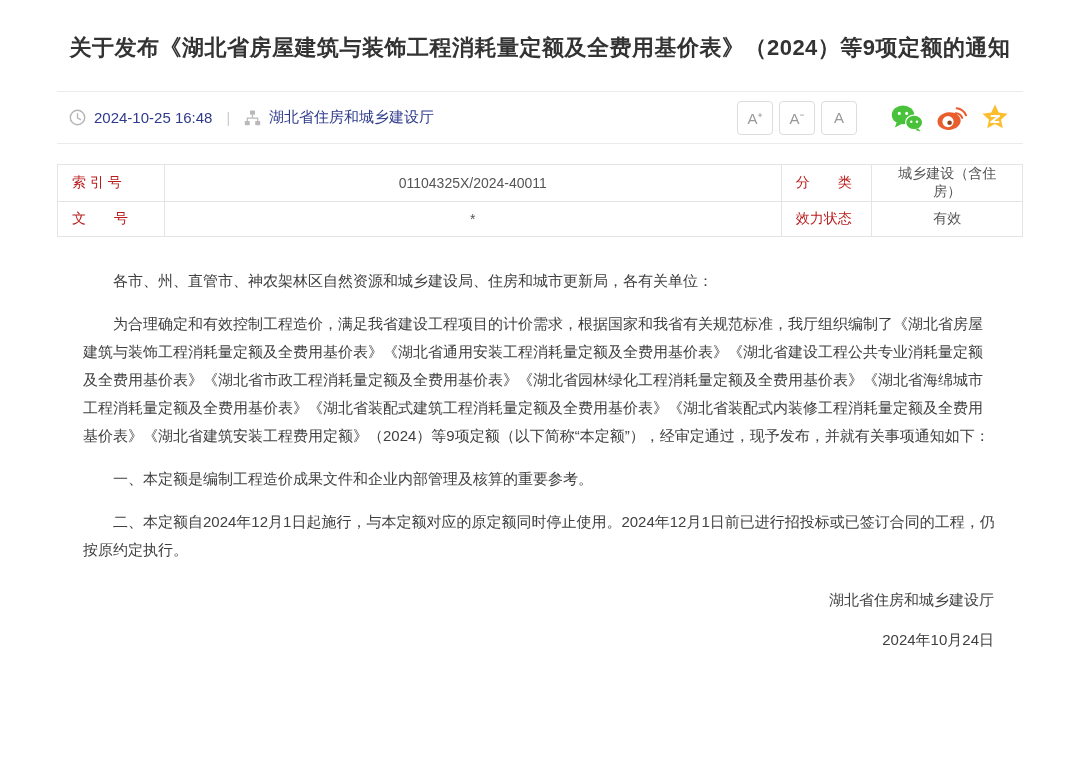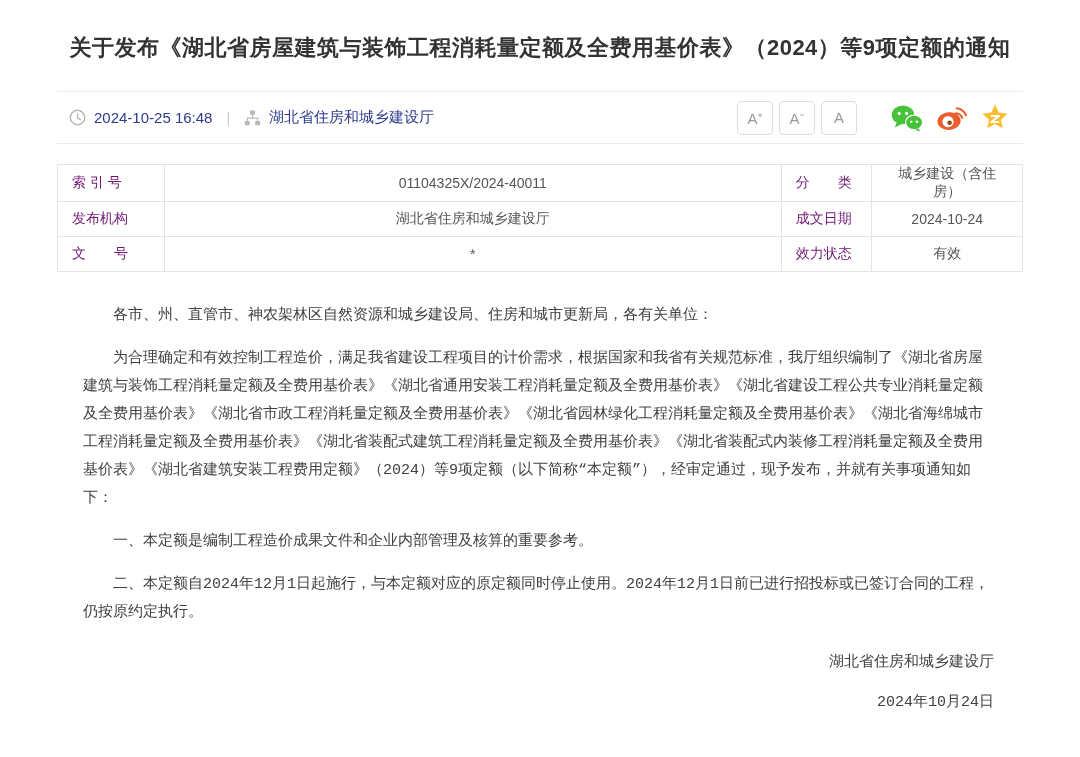--- a/index.html
+++ b/index.html
@@ -27,29 +27,29 @@
     display: inline-flex; align-items: center; justify-content: center;
     font-family: "Liberation Sans", sans-serif; }
   .share-group { display: flex; align-items: center; margin-left: 22px; }
   .share-btn { width: 32px; height: 30px; margin-left: 12px; background: none; border: none;
     cursor: pointer; display: inline-flex; align-items: center; justify-content: center; }
 
   
   .info-table { width: 100%; border-collapse: collapse; margin-top: 20px; table-layout: fixed; }
   .info-table td { border: 1px solid #e4e4e4; height: 35px; font-size: 14px;
     padding: 0 14px; vertical-align: middle; }
-  .info-table td.lbl { color: #701a75; white-space: pre; width: 105px; }
+  .info-table td.lbl { color: #b91c1c; white-space: pre; width: 105px; }
   .info-table td.val { color: #555; }
   .info-table td.val1 { width: 606px; overflow: hidden; white-space: nowrap; text-align: center; }
   .info-table td.lbl2 { width: 89px; }
   .info-table td.val2 { width: 148px; text-align: center; }
 
   
   .article { padding: 30px 26px 0 26px; font-size: 15px; color: #404040; line-height: 28px; }
-  .article p { text-indent: 2em; margin-bottom: 15px; font-family: Liberation Mono, monospace; }
+  .article p { text-indent: 2em; margin-bottom: 15px; }
   .sig-block { text-align: right; padding-right: 3px; margin-top: 22px; }
   .sig-block .sig { margin-bottom: 0; text-indent: 0; }
   .sig-block .sig-date { text-indent: 0; margin-top: 12px; margin-bottom: 0; }
 
   svg { display: block; }
 </style>
 </head>
 <body>
 
 <div class="page">
@@ -116,26 +116,20 @@
 
     <table class="info-table">
       <tbody>
         <tr>
           <td class="lbl">索 引 号</td>
           <td class="val val1">01104325X/2024-40011</td>
           <td class="lbl lbl2">分　　类</td>
           <td class="val val2">城乡建设（含住房）</td>
         </tr>
         <tr>
-          <td class="lbl">发布机构</td>
-          <td class="val val1">湖北省住房和城乡建设厅</td>
-          <td class="lbl lbl2">成文日期</td>
-          <td class="val val2">2024-10-24</td>
-        </tr>
-        <tr>
           <td class="lbl">文　　号</td>
           <td class="val val1">*</td>
           <td class="lbl lbl2">效力状态</td>
           <td class="val val2">有效</td>
         </tr>
       </tbody>
     </table>
 
     <div class="article">
       <p>各市、州、直管市、神农架林区自然资源和城乡建设局、住房和城市更新局，各有关单位：</p>

